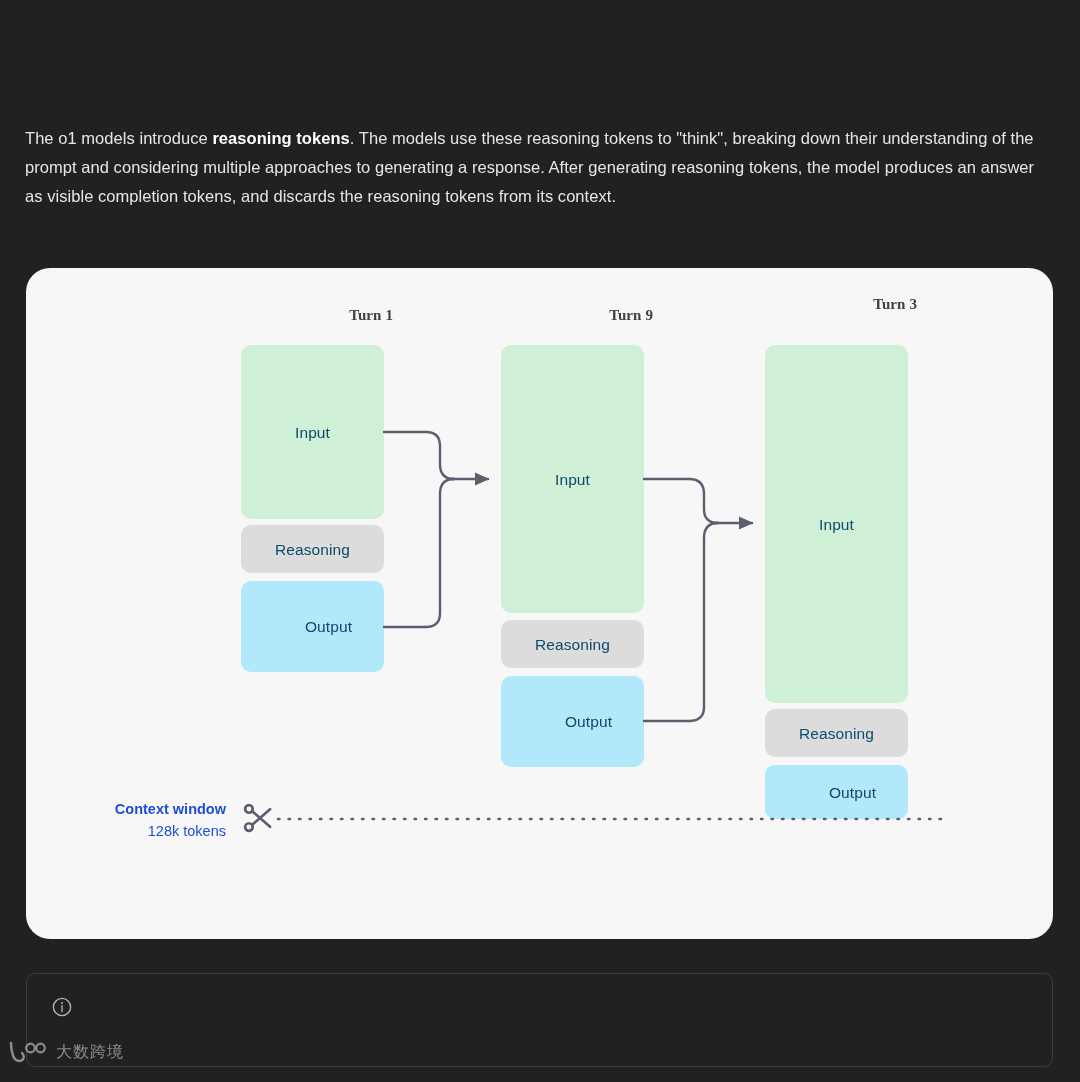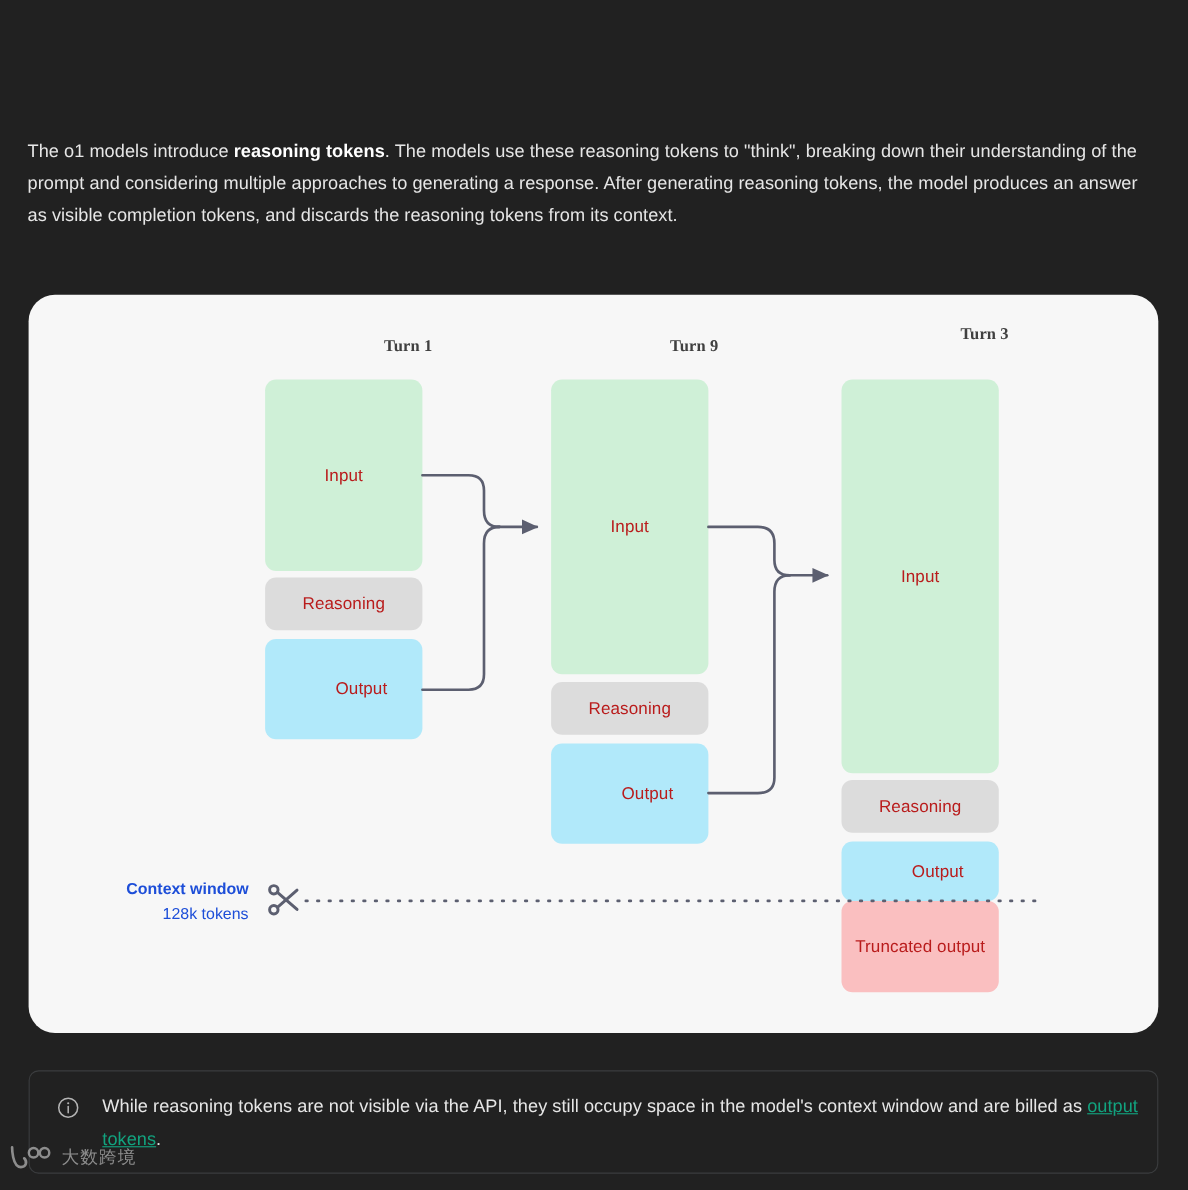--- a/index.html
+++ b/index.html
@@ -60,21 +60,21 @@
   }
 
   .tok-box {
     position: absolute;
     border-radius: 10px;
     display: flex;
     align-items: center;
     justify-content: center;
     text-align: center;
     font-size: 15.5px;
-    color: #b91c1c;
+    color: #0c4a6e;
     line-height: 21px;
     letter-spacing: 0.1px;
   }
   .tok-input     { background: #cff0d7; }
   .tok-reasoning { background: #dcdcdc; }
   .tok-output    { background: #b1e9fa; padding-left: 32px; }
   .tok-truncated { background: #fabfc0; }
 
   
   .wires {
@@ -163,21 +163,20 @@
     <div class="tok-box tok-reasoning" style="left:215px; top:257px; width:143px; height:48px;">Reasoning</div>
     <div class="tok-box tok-output" style="left:215px; top:313px; width:143px; height:91px;">Output</div>
 
     <div class="tok-box tok-input" style="left:475px; top:77px; width:143px; height:268px;">Input</div>
     <div class="tok-box tok-reasoning" style="left:475px; top:352px; width:143px; height:48px;">Reasoning</div>
     <div class="tok-box tok-output" style="left:475px; top:408px; width:143px; height:91px;">Output</div>
 
     <div class="tok-box tok-input" style="left:739px; top:77px; width:143px; height:358px;">Input</div>
     <div class="tok-box tok-reasoning" style="left:739px; top:441px; width:143px; height:48px;">Reasoning</div>
     <div class="tok-box tok-output" style="left:739px; top:497px; width:143px; height:54px;">Output</div>
-    <div class="tok-box tok-truncated" style="left:739px; top:551px; width:143px; height:83px;">Truncated output</div>
 
     <svg class="wires" viewBox="0 0 1027 671">
       <defs>
         <marker id="arw" markerWidth="7" markerHeight="7" refX="5.6" refY="3.1" orient="auto" markerUnits="strokeWidth">
           <path d="M0,0.3 L6.2,3.1 L0,5.9 Z" fill="#5c5f70"></path>
         </marker>
       </defs>
 
       <path d="M358,164 H400 Q414,164 414,178 V196 Q414,211 428,211" fill="none" stroke="#5c5f70" stroke-width="2.4" stroke-linecap="round"></path>
       <path d="M358,359 H400 Q414,359 414,345 V226 Q414,211 428,211" fill="none" stroke="#5c5f70" stroke-width="2.4" stroke-linecap="round"></path>
@@ -205,21 +204,20 @@
     </svg>
 
   </div>
 
   <div class="callout">
     <svg class="callout-icon" viewBox="0 0 24 24">
       <circle cx="12" cy="12" r="9.4" fill="none" stroke="#b4b4b4" stroke-width="1.5"></circle>
       <circle cx="12" cy="7.6" r="1.05" fill="#b4b4b4"></circle>
       <line x1="12" y1="10.7" x2="12" y2="17.1" stroke="#b4b4b4" stroke-width="1.5" stroke-linecap="round"></line>
     </svg>
-    <div class="callout-text"><span>While reasoning tokens are not visible via the API, they still occupy space in the model's context window and are billed as </span><a class="lnk" href="#">output tokens</a><span>.</span></div>
   </div>
 
   <div class="watermark">
     <svg width="40" height="24" viewBox="0 0 40 24">
       <path d="M3,3 C3,3 3,21 11,21 C16,21 17,16 14,13" fill="none" stroke="#cfcfcf" stroke-width="2.4" stroke-linecap="round"></path>
       <circle cx="22.5" cy="8" r="4.3" fill="none" stroke="#cfcfcf" stroke-width="2.2"></circle>
       <circle cx="32.5" cy="8" r="4.3" fill="none" stroke="#cfcfcf" stroke-width="2.2"></circle>
     </svg>
     <span class="wm-text">大数跨境</span>
   </div>

